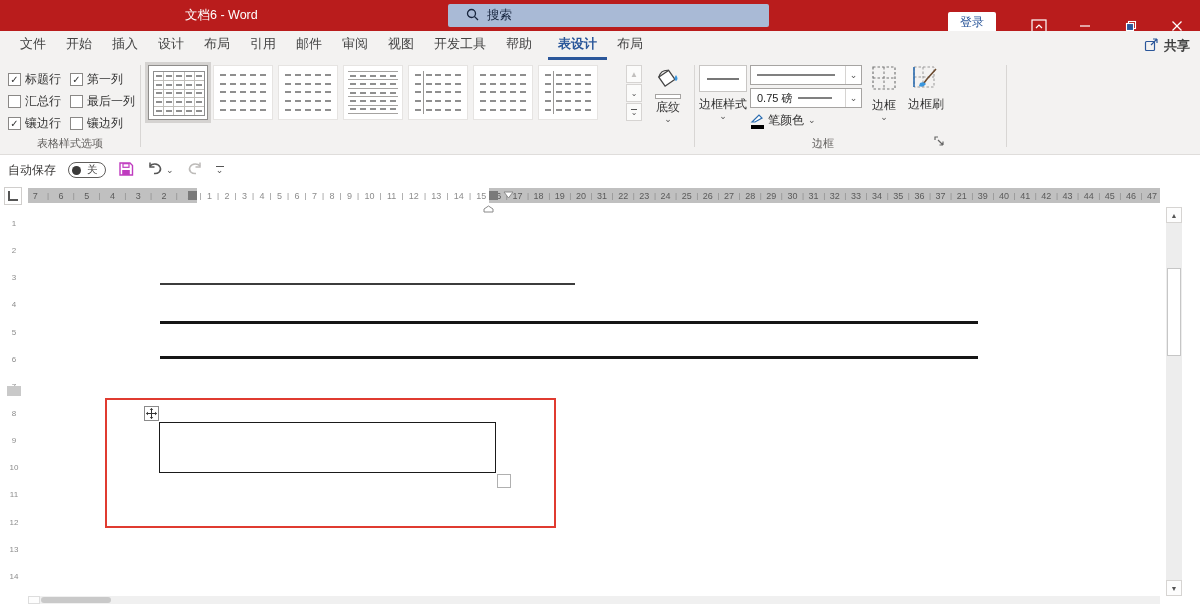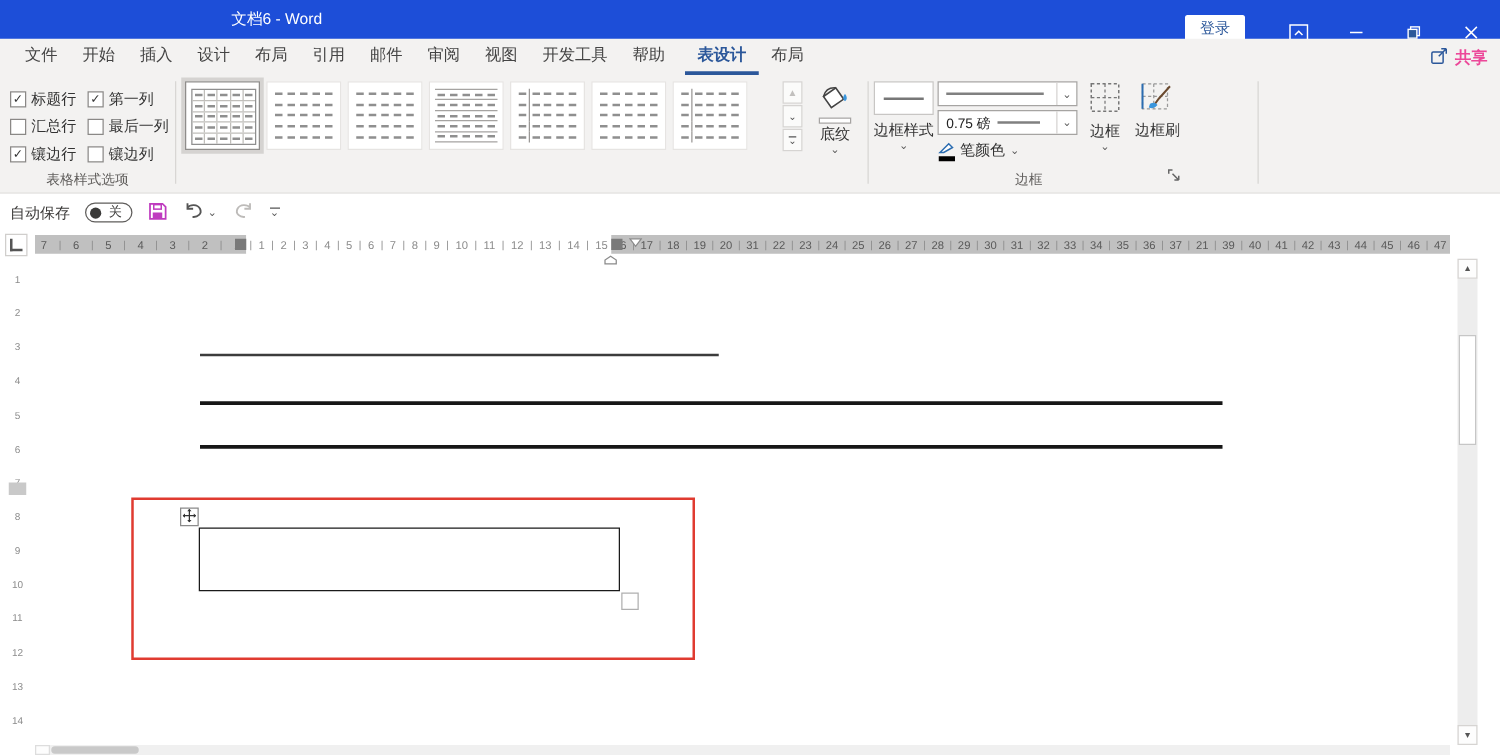--- a/index.html
+++ b/index.html
@@ -1,33 +1,33 @@
 <!DOCTYPE html>
 <html><head>
 <meta charset="utf-8">
 <style>
   html,body{margin:0;padding:0;background:#fff;}
   body{width:1200px;height:604px;overflow:hidden;font-family:"Liberation Sans","DejaVu Sans",sans-serif;}
   .app{position:relative;width:1200px;height:604px;background:#fff;}
 
   
-  .titlebar{position:absolute;left:0;top:0;width:1200px;height:44px;background:#1d4ed8;}
+  .titlebar{position:absolute;left:0;top:0;width:1200px;height:44px;background:#b91c1c;}
   .tb-title{position:absolute;left:185px;top:0;height:31px;line-height:31px;color:#fff;font-size:12.5px;}
   .searchbox{position:absolute;left:448px;top:4px;width:321px;height:23px;background:#a9bad6;border-radius:2px;display:flex;align-items:center;gap:8px;padding-left:18px;box-sizing:border-box;color:#16243d;font-size:12.5px;}
   .tb-right{position:absolute;right:0;top:12px;height:31px;display:flex;align-items:flex-start;}
   .signin{background:#fff;color:#2b579a;font-size:12px;height:21px;padding:0 12px;border:none;border-radius:2px;margin-right:20px;font-family:inherit;}
   .winbtn{width:46px;height:31px;display:flex;align-items:center;justify-content:center;background:transparent;border:none;padding:0;}
 
   
   .tabrow{position:absolute;left:0;top:31px;width:1200px;height:29px;background:#f3f2f1;display:flex;align-items:stretch;padding-left:10px;box-sizing:border-box;}
   .tab{padding:0 10px;font-size:13px;color:#444;display:flex;align-items:center;border-bottom:3px solid transparent;box-sizing:border-box;}
   .tab.active{color:#2b579a;font-weight:bold;border-bottom:3px solid #2b579a;}
   .tab.ctx{margin-left:0px;}
   .tab.ctx-first{margin-left:6px;}
-  .share{position:absolute;right:10px;top:31px;height:29px;display:flex;align-items:center;gap:5px;font-size:13px;font-weight:bold;color:#ec4899;}
+  .share{position:absolute;right:10px;top:31px;height:29px;display:flex;align-items:center;gap:5px;font-size:13px;font-weight:bold;color:#404040;}
 
   
   .ribbon{position:absolute;left:0;top:60px;width:1200px;height:95px;background:#f3f2f1;border-bottom:1px solid #dfdddb;box-sizing:border-box;}
   .vsep{position:absolute;top:5px;height:82px;width:1px;background:#d8d6d4;}
   .grp-label{position:absolute;bottom:3px;font-size:11px;color:#605e5c;text-align:center;}
 
   .cbx{position:absolute;left:8px;top:8px;display:grid;grid-template-columns:62px 80px;grid-auto-rows:22px;}
   .cb{display:flex;align-items:center;gap:4px;font-size:12px;color:#333;cursor:default;}
   .cb .box{width:11px;height:11px;border:1px solid #8a8886;background:#fff;font-size:10px;line-height:11px;text-align:center;color:#333;flex:none;}
 
@@ -100,20 +100,29 @@
   .hbtn{position:absolute;left:28px;top:441px;width:12px;height:8px;background:#fdfdfd;border:1px solid #ddd;box-sizing:border-box;}
   .hthumb{position:absolute;left:41px;top:442px;width:70px;height:6px;background:#c9c9c9;border-radius:3px;}
 </style>
 </head>
 <body>
 
 <div class="app">
 
   <div class="titlebar">
     <div class="tb-title">文档6 - Word</div>
+    <div class="searchbox">
+      <span>
+        <svg width="13" height="13" viewBox="0 0 13 13">
+            <circle cx="5.5" cy="5.5" r="4" fill="none" stroke="#16243d" stroke-width="1.3"></circle>
+            <line x1="8.6" y1="8.6" x2="12" y2="12" stroke="#16243d" stroke-width="1.3"></line>
+          </svg>
+      </span>
+      <span>搜索</span>
+    </div>
     <div class="tb-right">
       <button class="signin">登录</button>
       <button class="winbtn">
         <span>
           <svg width="16" height="14" viewBox="0 0 16 14">
               <rect x="1" y="1" width="14" height="12" fill="none" stroke="#fff" stroke-width="1.2"></rect>
               <path d="M5 9 L8 6 L11 9" fill="none" stroke="#fff" stroke-width="1.2"></path>
             </svg>
         </span>
       </button>

